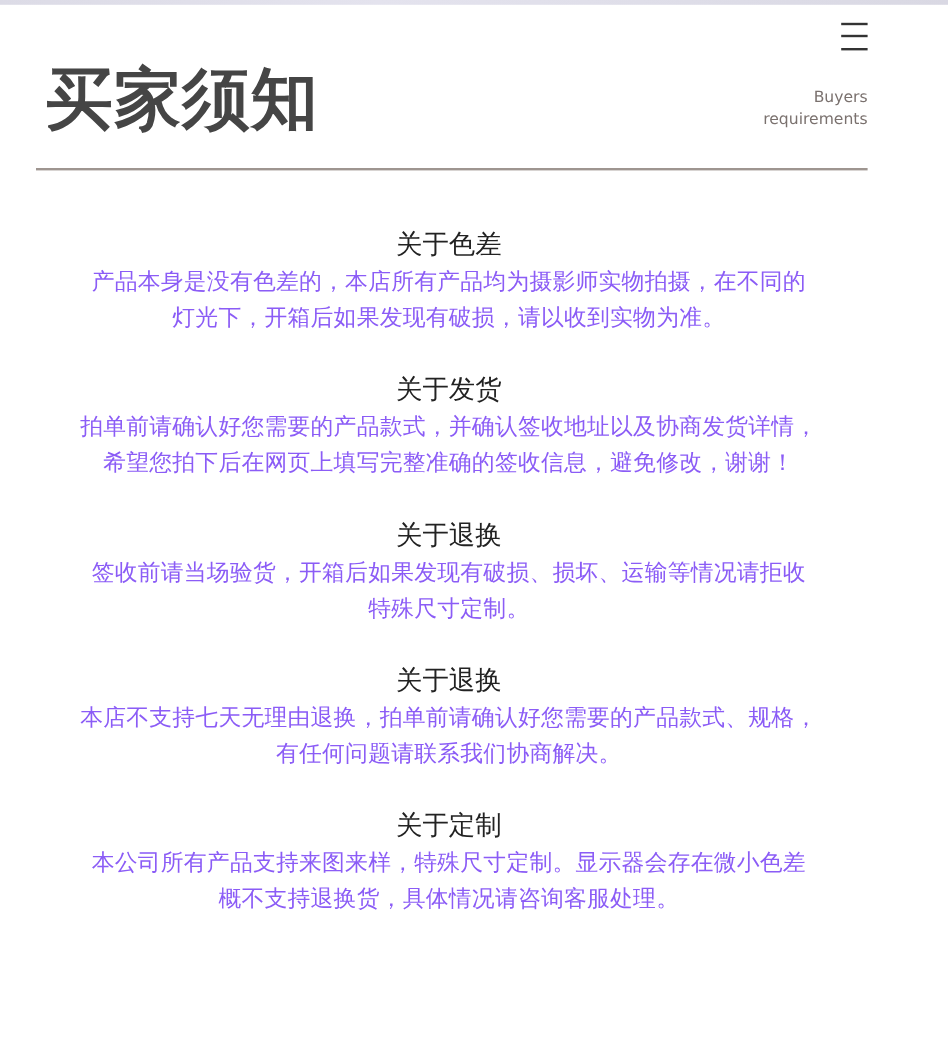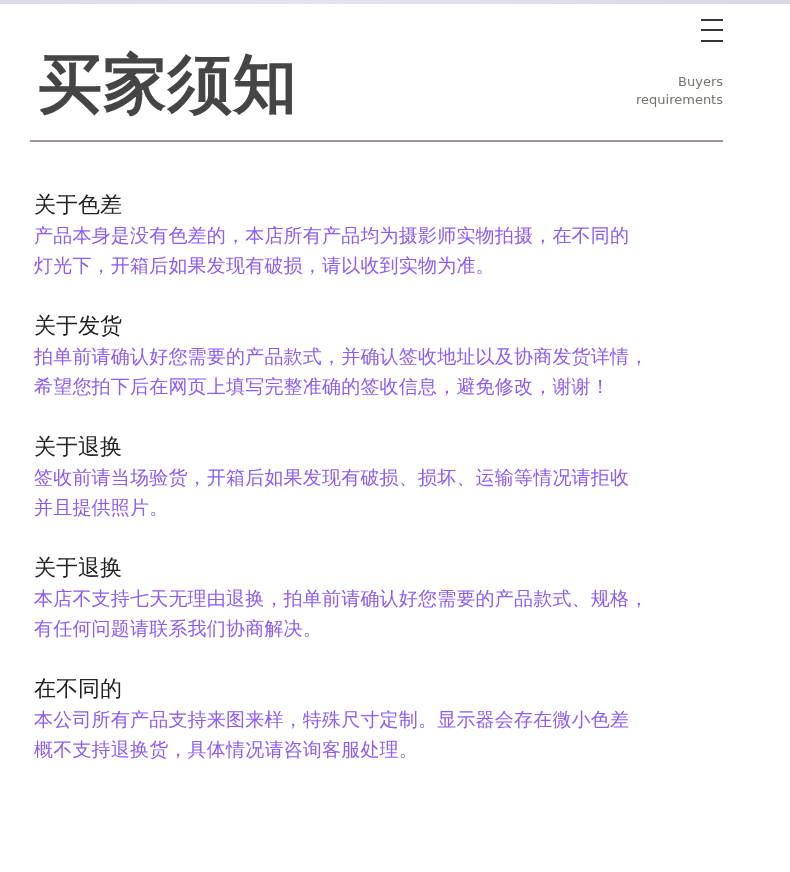--- a/index.html
+++ b/index.html
@@ -39,21 +39,21 @@
     .menu-icon span:nth-child(2) { top: 11px; }
     .menu-icon span:nth-child(3) { top: 22px; }
 
     .page-title {
       position: absolute;
       left: 38px;
       top: 50px;
       margin: 0;
       font-family: "DejaVu Sans", "Liberation Sans", sans-serif;
       font-weight: bold;
-      font-size: 64px;
+      font-size: 56px;
       line-height: 68px;
       letter-spacing: 1px;
       color: #454545;
     }
     .subtitle {
       position: absolute;
       right: 67px;
       top: 73px;
       text-align: right;
       font-family: "DejaVu Sans", "Liberation Sans", sans-serif;
@@ -68,23 +68,24 @@
       position: absolute;
       left: 30px;
       top: 140px;
       width: 693px;
       height: 2px;
       background: #9e9590;
     }
 
     .sections {
       position: absolute;
-      left: 34px;
+      left: 24px;
       top: 190px;
       width: 700px;
+      text-align: center;
     }
     .section {
       margin: 0 0 31px 0;
     }
     .section-title {
       margin: 0;
       font-size: 22px;
       line-height: 30px;
       font-weight: normal;
       color: #222222;
@@ -129,28 +130,28 @@
 
   <div class="section">
     <h2 class="section-title">关于发货</h2>
     <p class="section-line">拍单前请确认好您需要的产品款式，并确认签收地址以及协商发货详情，</p>
     <p class="section-line">希望您拍下后在网页上填写完整准确的签收信息，避免修改，谢谢！</p>
   </div>
 
   <div class="section">
     <h2 class="section-title">关于退换</h2>
     <p class="section-line">签收前请当场验货，开箱后如果发现有破损、损坏、运输等情况请拒收</p>
-    <p class="section-line">并且提供照片。</p>
+    <p class="section-line">特殊尺寸定制。</p>
   </div>
 
   <div class="section">
     <h2 class="section-title">关于退换</h2>
     <p class="section-line">本店不支持七天无理由退换，拍单前请确认好您需要的产品款式、规格，</p>
     <p class="section-line">有任何问题请联系我们协商解决。</p>
   </div>
 
   <div class="section">
-    <h2 class="section-title">在不同的</h2>
+    <h2 class="section-title">关于定制</h2>
     <p class="section-line">本公司所有产品支持来图来样，特殊尺寸定制。显示器会存在微小色差</p>
     <p class="section-line">概不支持退换货，具体情况请咨询客服处理。</p>
   </div>
 
 </div>
 
 </body></html>

